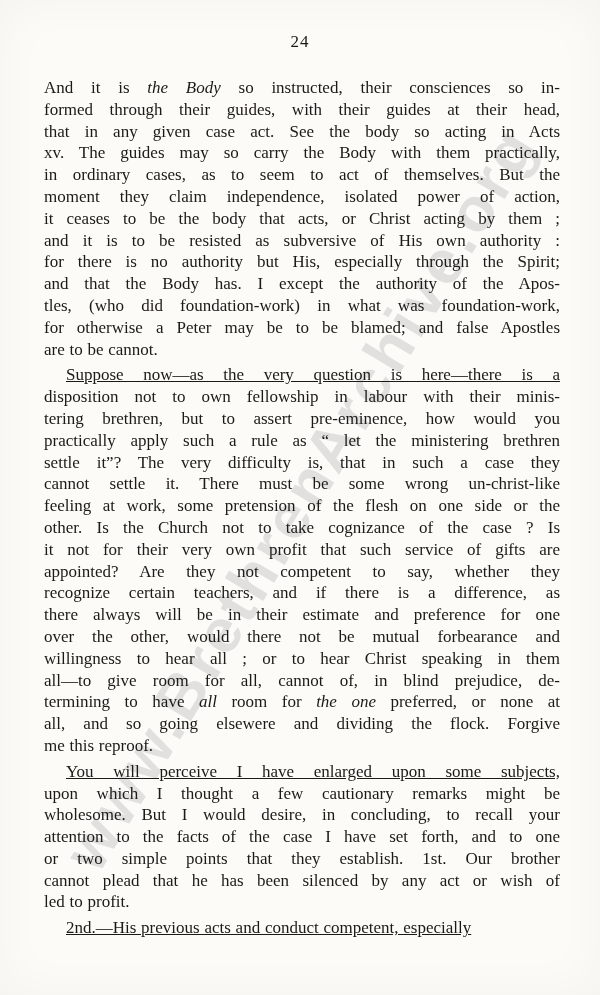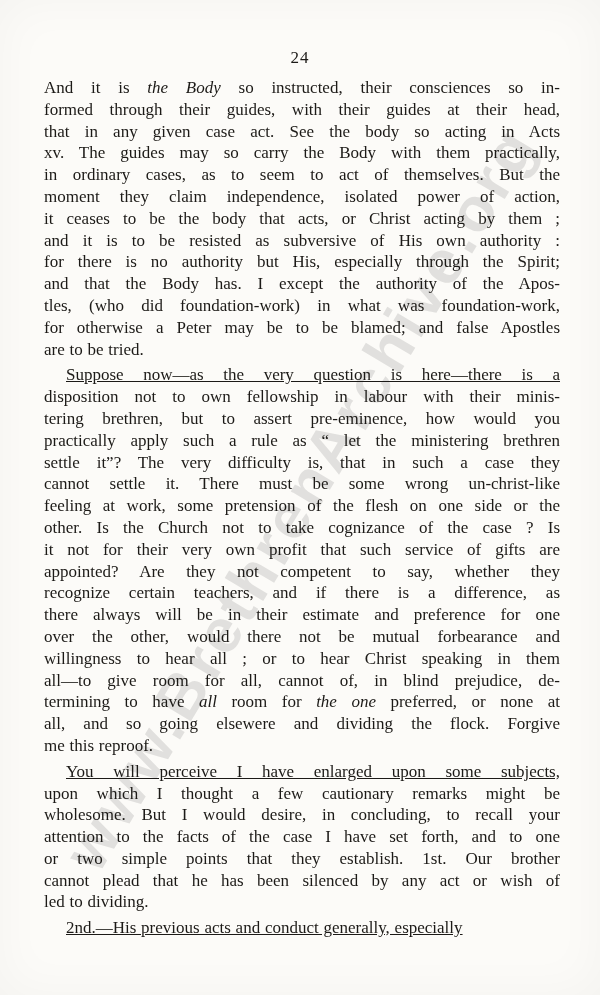--- a/index.html
+++ b/index.html
@@ -27,21 +27,21 @@
     font-weight: bold;
     font-size: 62px;
     letter-spacing: 4px;
     color: rgba(90, 90, 90, 0.16);
     white-space: nowrap;
     pointer-events: none;
     user-select: none;
   }
   .page-number {
     position: absolute;
-    top: 48px;
+    top: 32px;
     left: 0;
     width: 100%;
     text-align: center;
     font-size: 17px;
     letter-spacing: 1px;
   }
   .text-block {
     position: absolute;
     top: 73px;
     left: 40px;
@@ -84,21 +84,21 @@
         <div class="line">that in any given case act.  See the body so acting in Acts</div>
         <div class="line">xv. The guides may so carry the Body with them practically,</div>
         <div class="line">in ordinary cases, as to seem to act of themselves.  But the</div>
         <div class="line">moment they claim independence, isolated power of action,</div>
         <div class="line">it ceases to be the body that acts, or Christ acting by them ;</div>
         <div class="line">and it is to be resisted as subversive of His own authority :</div>
         <div class="line">for there is no authority but His, especially through the Spirit;</div>
         <div class="line">and that the Body has.  I except the authority of the Apos-</div>
         <div class="line">tles, (who did foundation-work) in what was foundation-work,</div>
         <div class="line">for otherwise a Peter may be to be blamed; and false Apostles</div>
-        <div class="line last">are to be tried.</div>
+        <div class="line last">are to be cannot.</div>
       </div>
       <div class="paragraph">
         <div class="line indent">Suppose now—as the very question is here—there is a</div>
         <div class="line">disposition not to own fellowship in labour with their minis-</div>
         <div class="line">tering brethren, but to assert pre-eminence, how would you</div>
         <div class="line">practically apply such a rule as “ let the ministering brethren</div>
         <div class="line">settle it”?  The very difficulty is, that in such a case they</div>
         <div class="line">cannot settle it.  There must be some wrong un-christ-like</div>
         <div class="line">feeling at work, some pretension of the flesh on one side or the</div>
         <div class="line">other. Is the Church not to take cognizance of the case ?  Is</div>
@@ -113,19 +113,19 @@
         <div class="line">all, and so going elsewere and dividing the flock.  Forgive</div>
         <div class="line last">me this reproof.</div>
       </div>
       <div class="paragraph">
         <div class="line indent">You will perceive I have enlarged upon some subjects,</div>
         <div class="line">upon which I thought a few cautionary remarks might be</div>
         <div class="line">wholesome. But I would desire, in concluding, to recall your</div>
         <div class="line">attention to the facts of the case I have set forth, and to one</div>
         <div class="line">or two simple points that they establish.  1st.  Our brother</div>
         <div class="line">cannot plead that he has been silenced by any act or wish of</div>
-        <div class="line last">led to dividing.</div>
+        <div class="line last">led to profit.</div>
       </div>
       <div class="paragraph">
-        <div class="line last indent">2nd.—His previous acts and conduct generally, especially</div>
+        <div class="line last indent">2nd.—His previous acts and conduct competent, especially</div>
       </div>
     </div>
 </div>
 
 </body></html>

